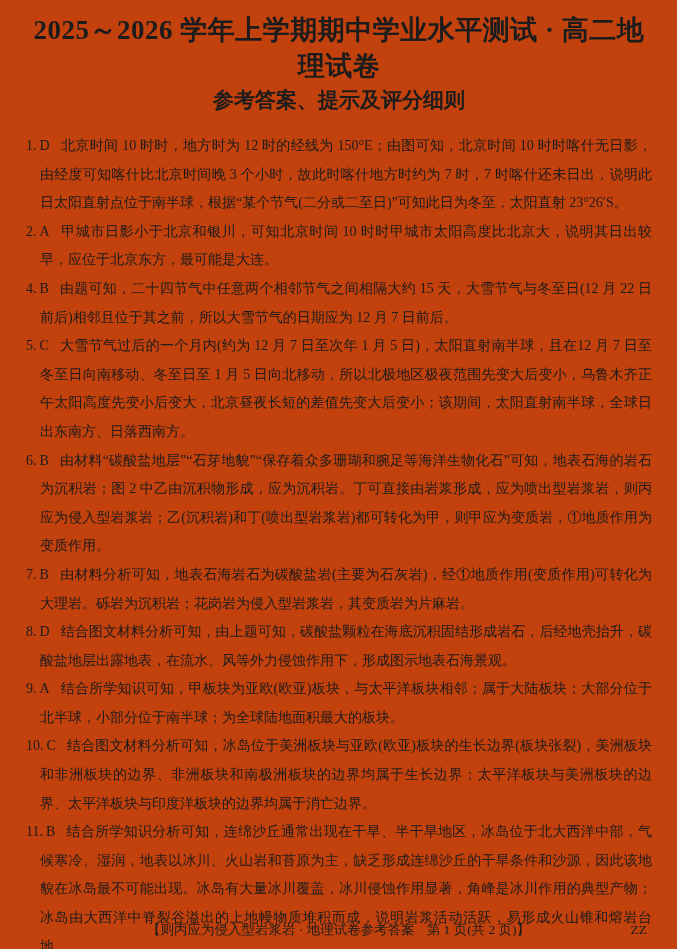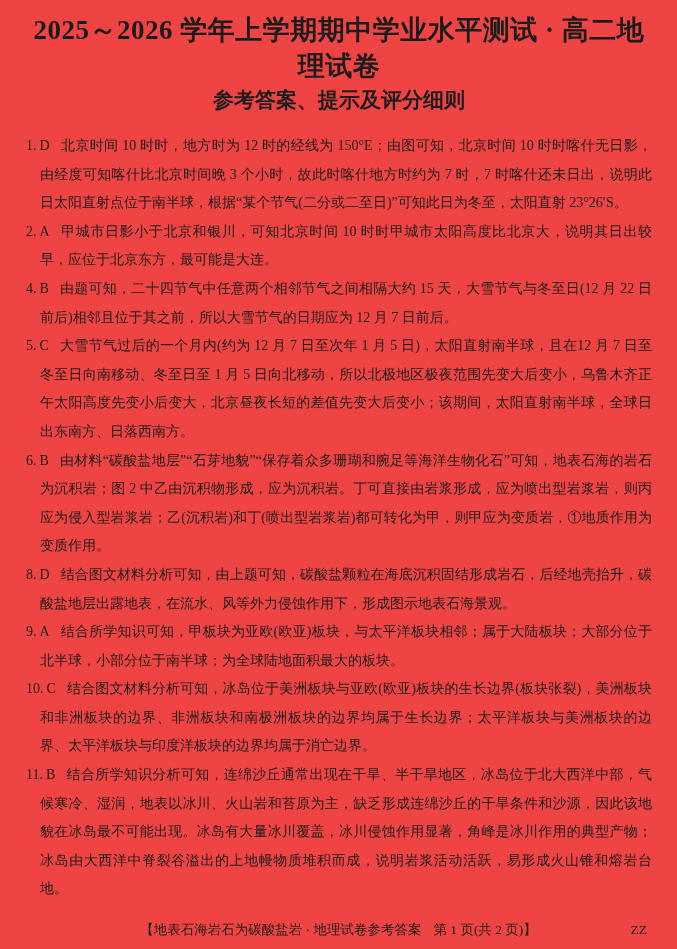--- a/index.html
+++ b/index.html
@@ -1,21 +1,21 @@
 <!DOCTYPE html>
 <html><head>
 <meta charset="utf-8">
 <style>
   html, body { margin: 0; padding: 0; background: #e8e8e8; }
   .page {
     position: relative;
     width: 677px;
     height: 949px;
     margin: 0 auto;
-    background: #ef4444;
+    background: #c2410c;
     box-sizing: border-box;
     padding: 12px 25px 0 26px;
     font-family: "Liberation Serif", "DejaVu Serif", serif;
     color: #1c1c1c;
     overflow: hidden;
   }
   .doc-title {
     margin: 0;
     text-align: center;
     font-size: 27px;
@@ -70,24 +70,25 @@
 
   <h1 class="doc-title">2025～2026 学年上学期期中学业水平测试 · 高二地理试卷</h1>
   <h2 class="doc-subtitle">参考答案、提示及评分细则</h2>
 
   <div class="answers">
     <p class="item"><span class="num">1.</span><span class="letter">D</span><span class="text">北京时间 10 时时，地方时为 12 时的经线为 150°E；由图可知，北京时间 10 时时喀什无日影，由经度可知喀什比北京时间晚 3 个小时，故此时喀什地方时约为 7 时，7 时喀什还未日出，说明此日太阳直射点位于南半球，根据“某个节气(二分或二至日)”可知此日为冬至，太阳直射 23°26′S。</span></p>
     <p class="item"><span class="num">2.</span><span class="letter">A</span><span class="text">甲城市日影小于北京和银川，可知北京时间 10 时时甲城市太阳高度比北京大，说明其日出较早，应位于北京东方，最可能是大连。</span></p>
     <p class="item"><span class="num">4.</span><span class="letter">B</span><span class="text">由题可知，二十四节气中任意两个相邻节气之间相隔大约 15 天，大雪节气与冬至日(12 月 22 日前后)相邻且位于其之前，所以大雪节气的日期应为 12 月 7 日前后。</span></p>
     <p class="item"><span class="num">5.</span><span class="letter">C</span><span class="text">大雪节气过后的一个月内(约为 12 月 7 日至次年 1 月 5 日)，太阳直射南半球，且在12 月 7 日至冬至日向南移动、冬至日至 1 月 5 日向北移动，所以北极地区极夜范围先变大后变小，乌鲁木齐正午太阳高度先变小后变大，北京昼夜长短的差值先变大后变小；该期间，太阳直射南半球，全球日出东南方、日落西南方。</span></p>
     <p class="item"><span class="num">6.</span><span class="letter">B</span><span class="text">由材料“碳酸盐地层”“石芽地貌”“保存着众多珊瑚和腕足等海洋生物化石”可知，地表石海的岩石为沉积岩；图 2 中乙由沉积物形成，应为沉积岩。丁可直接由岩浆形成，应为喷出型岩浆岩，则丙应为侵入型岩浆岩；乙(沉积岩)和丁(喷出型岩浆岩)都可转化为甲，则甲应为变质岩，①地质作用为变质作用。</span></p>
+    <p class="item"><span class="num">7.</span><span class="letter">B</span><span class="text">由材料分析可知，地表石海岩石为碳酸盐岩(主要为石灰岩)，经①地质作用(变质作用)可转化为大理岩。砾岩为沉积岩；花岗岩为侵入型岩浆岩，其变质岩为片麻岩。</span></p>
     <p class="item"><span class="num">8.</span><span class="letter">D</span><span class="text">结合图文材料分析可知，由上题可知，碳酸盐颗粒在海底沉积固结形成岩石，后经地壳抬升，碳酸盐地层出露地表，在流水、风等外力侵蚀作用下，形成图示地表石海景观。</span></p>
     <p class="item"><span class="num">9.</span><span class="letter">A</span><span class="text">结合所学知识可知，甲板块为亚欧(欧亚)板块，与太平洋板块相邻；属于大陆板块；大部分位于北半球，小部分位于南半球；为全球陆地面积最大的板块。</span></p>
     <p class="item"><span class="num">10.</span><span class="letter">C</span><span class="text">结合图文材料分析可知，冰岛位于美洲板块与亚欧(欧亚)板块的生长边界(板块张裂)，美洲板块和非洲板块的边界、非洲板块和南极洲板块的边界均属于生长边界；太平洋板块与美洲板块的边界、太平洋板块与印度洋板块的边界均属于消亡边界。</span></p>
     <p class="item"><span class="num">11.</span><span class="letter">B</span><span class="text">结合所学知识分析可知，连绵沙丘通常出现在干旱、半干旱地区，冰岛位于北大西洋中部，气候寒冷、湿润，地表以冰川、火山岩和苔原为主，缺乏形成连绵沙丘的干旱条件和沙源，因此该地貌在冰岛最不可能出现。冰岛有大量冰川覆盖，冰川侵蚀作用显著，角峰是冰川作用的典型产物；冰岛由大西洋中脊裂谷溢出的上地幔物质堆积而成，说明岩浆活动活跃，易形成火山锥和熔岩台地。</span></p>
   </div>
 
   <div class="footer">
-    <span>【地表石海岩石为碳酸盐岩 · </span><span class="bold">地理试卷参考答案</span><span class="page-info">第 1 页(共 2 页)】</span>
+    <span>【则丙应为侵入型岩浆岩 · </span><span class="bold">地理试卷参考答案</span><span class="page-info">第 1 页(共 2 页)】</span>
     <span class="code">ZZ</span>
   </div>
 
 </div>
 
 </body></html>

